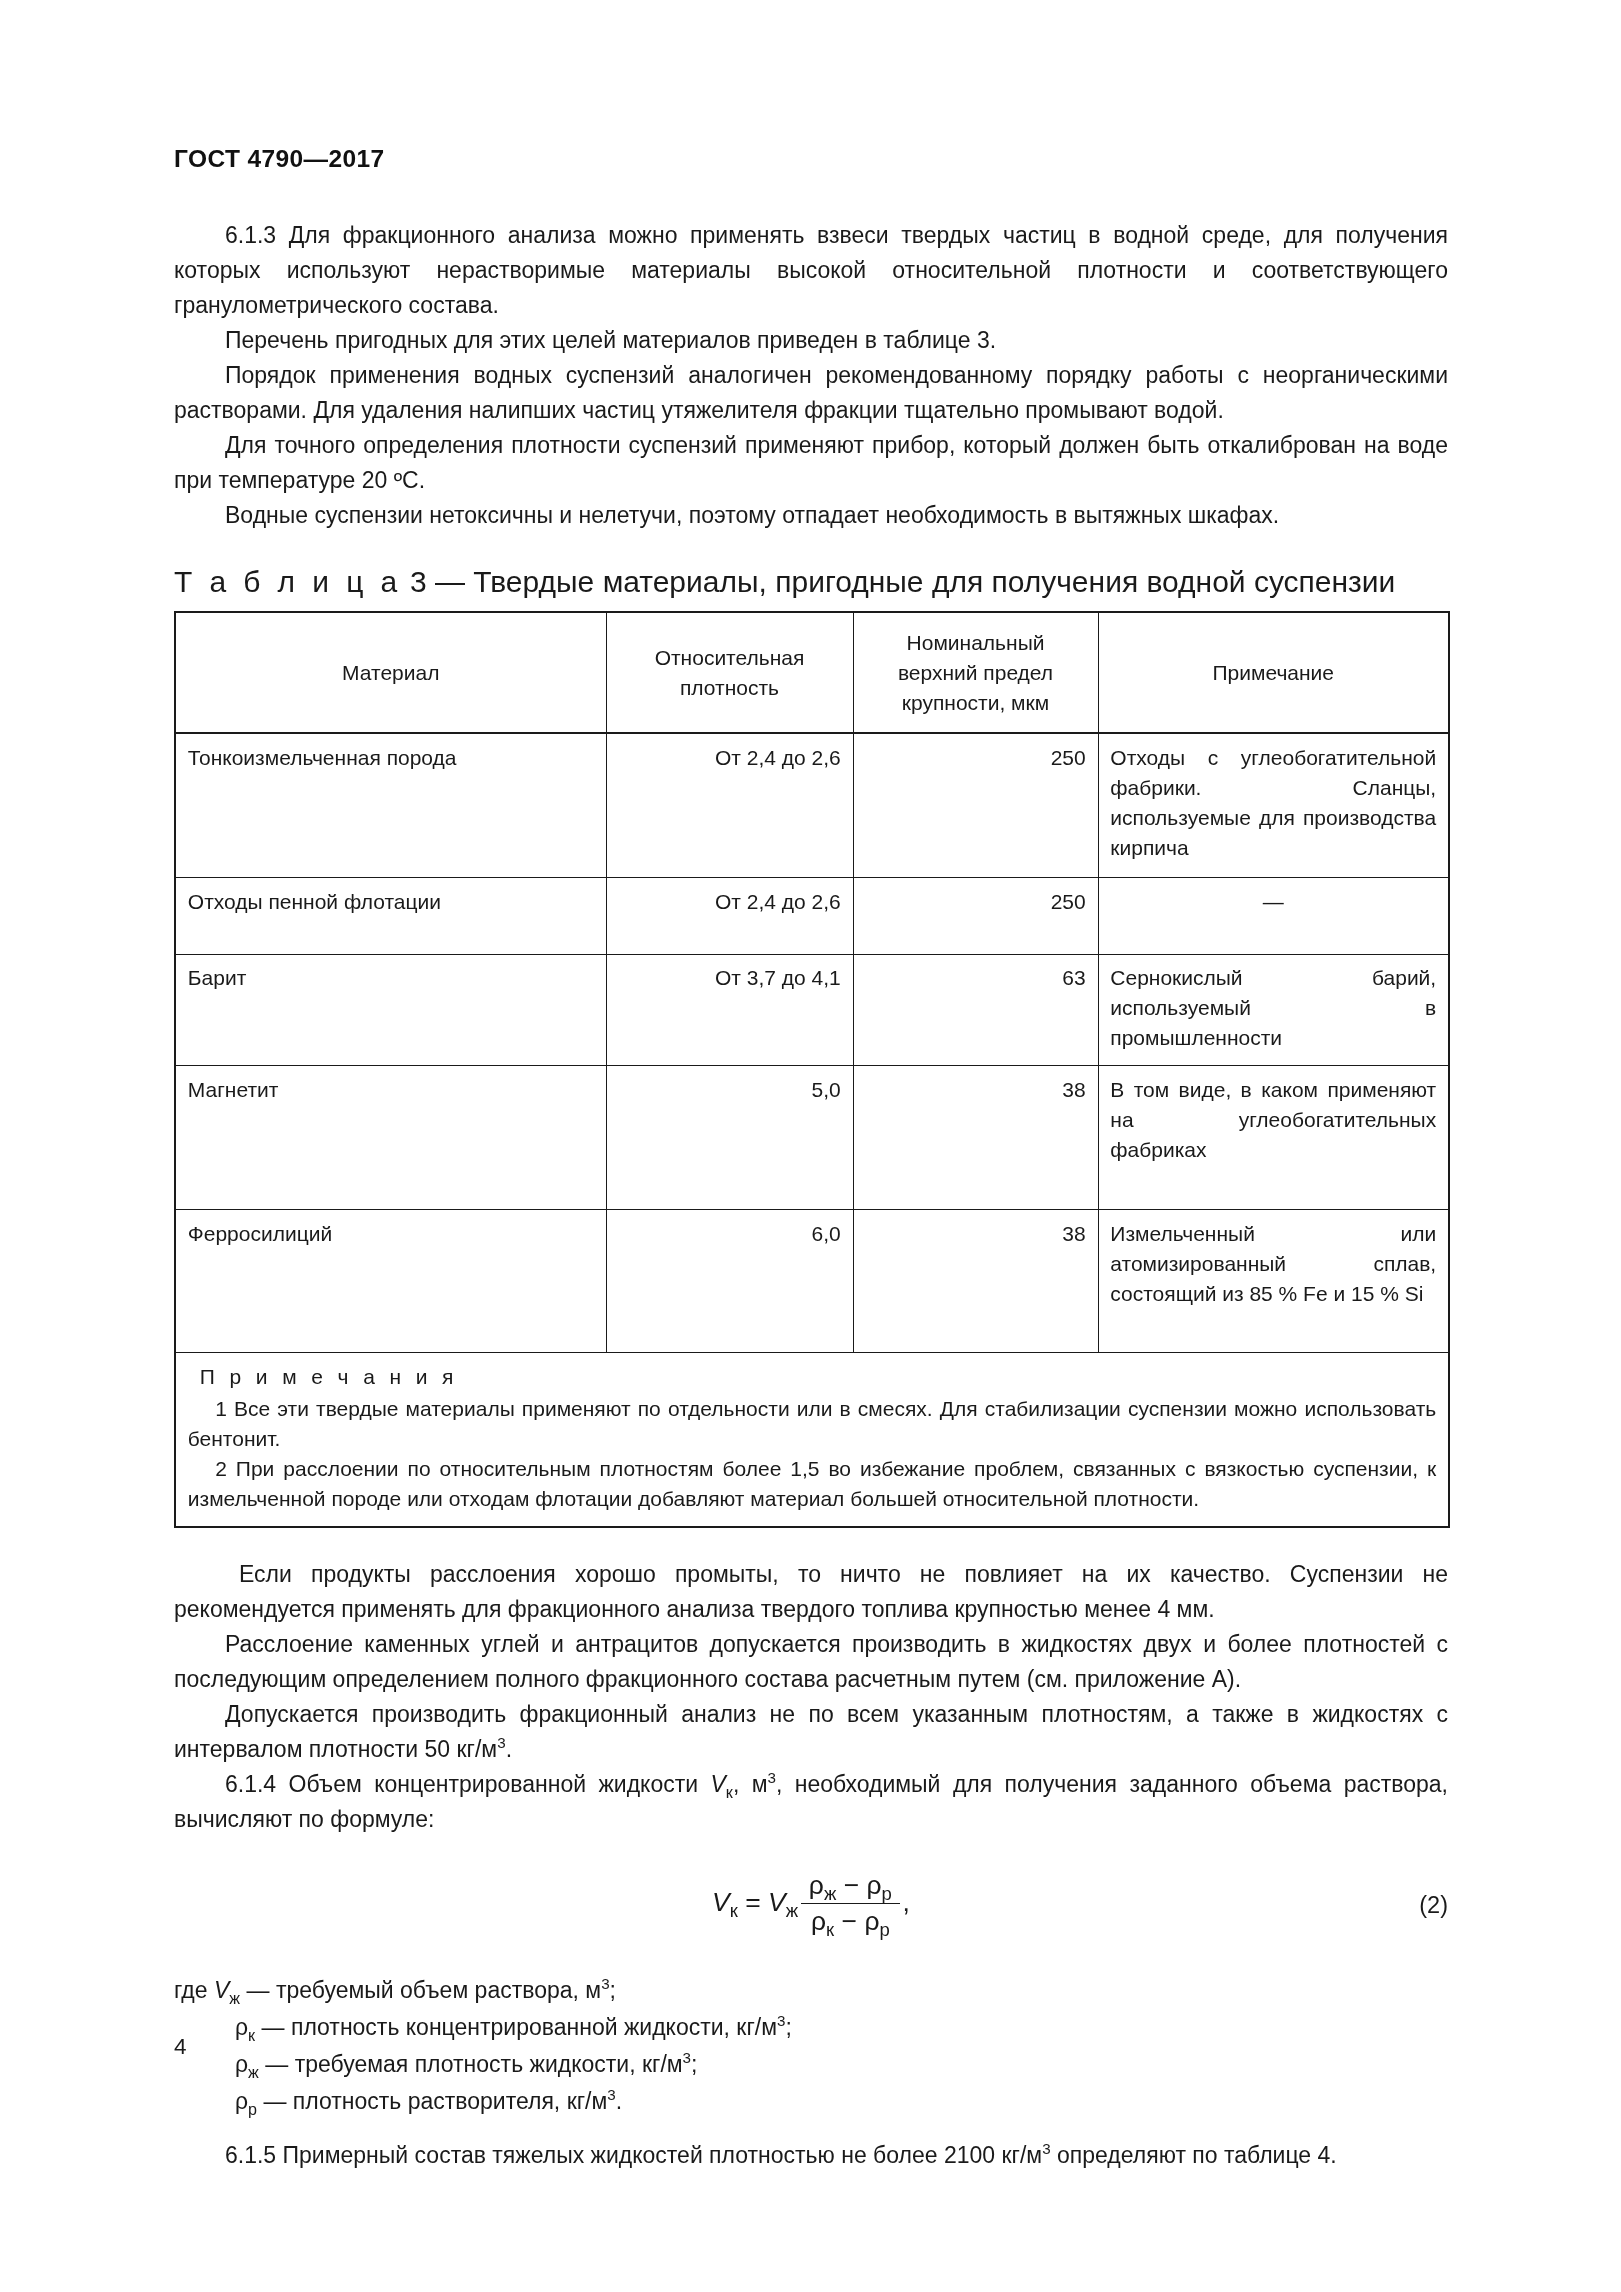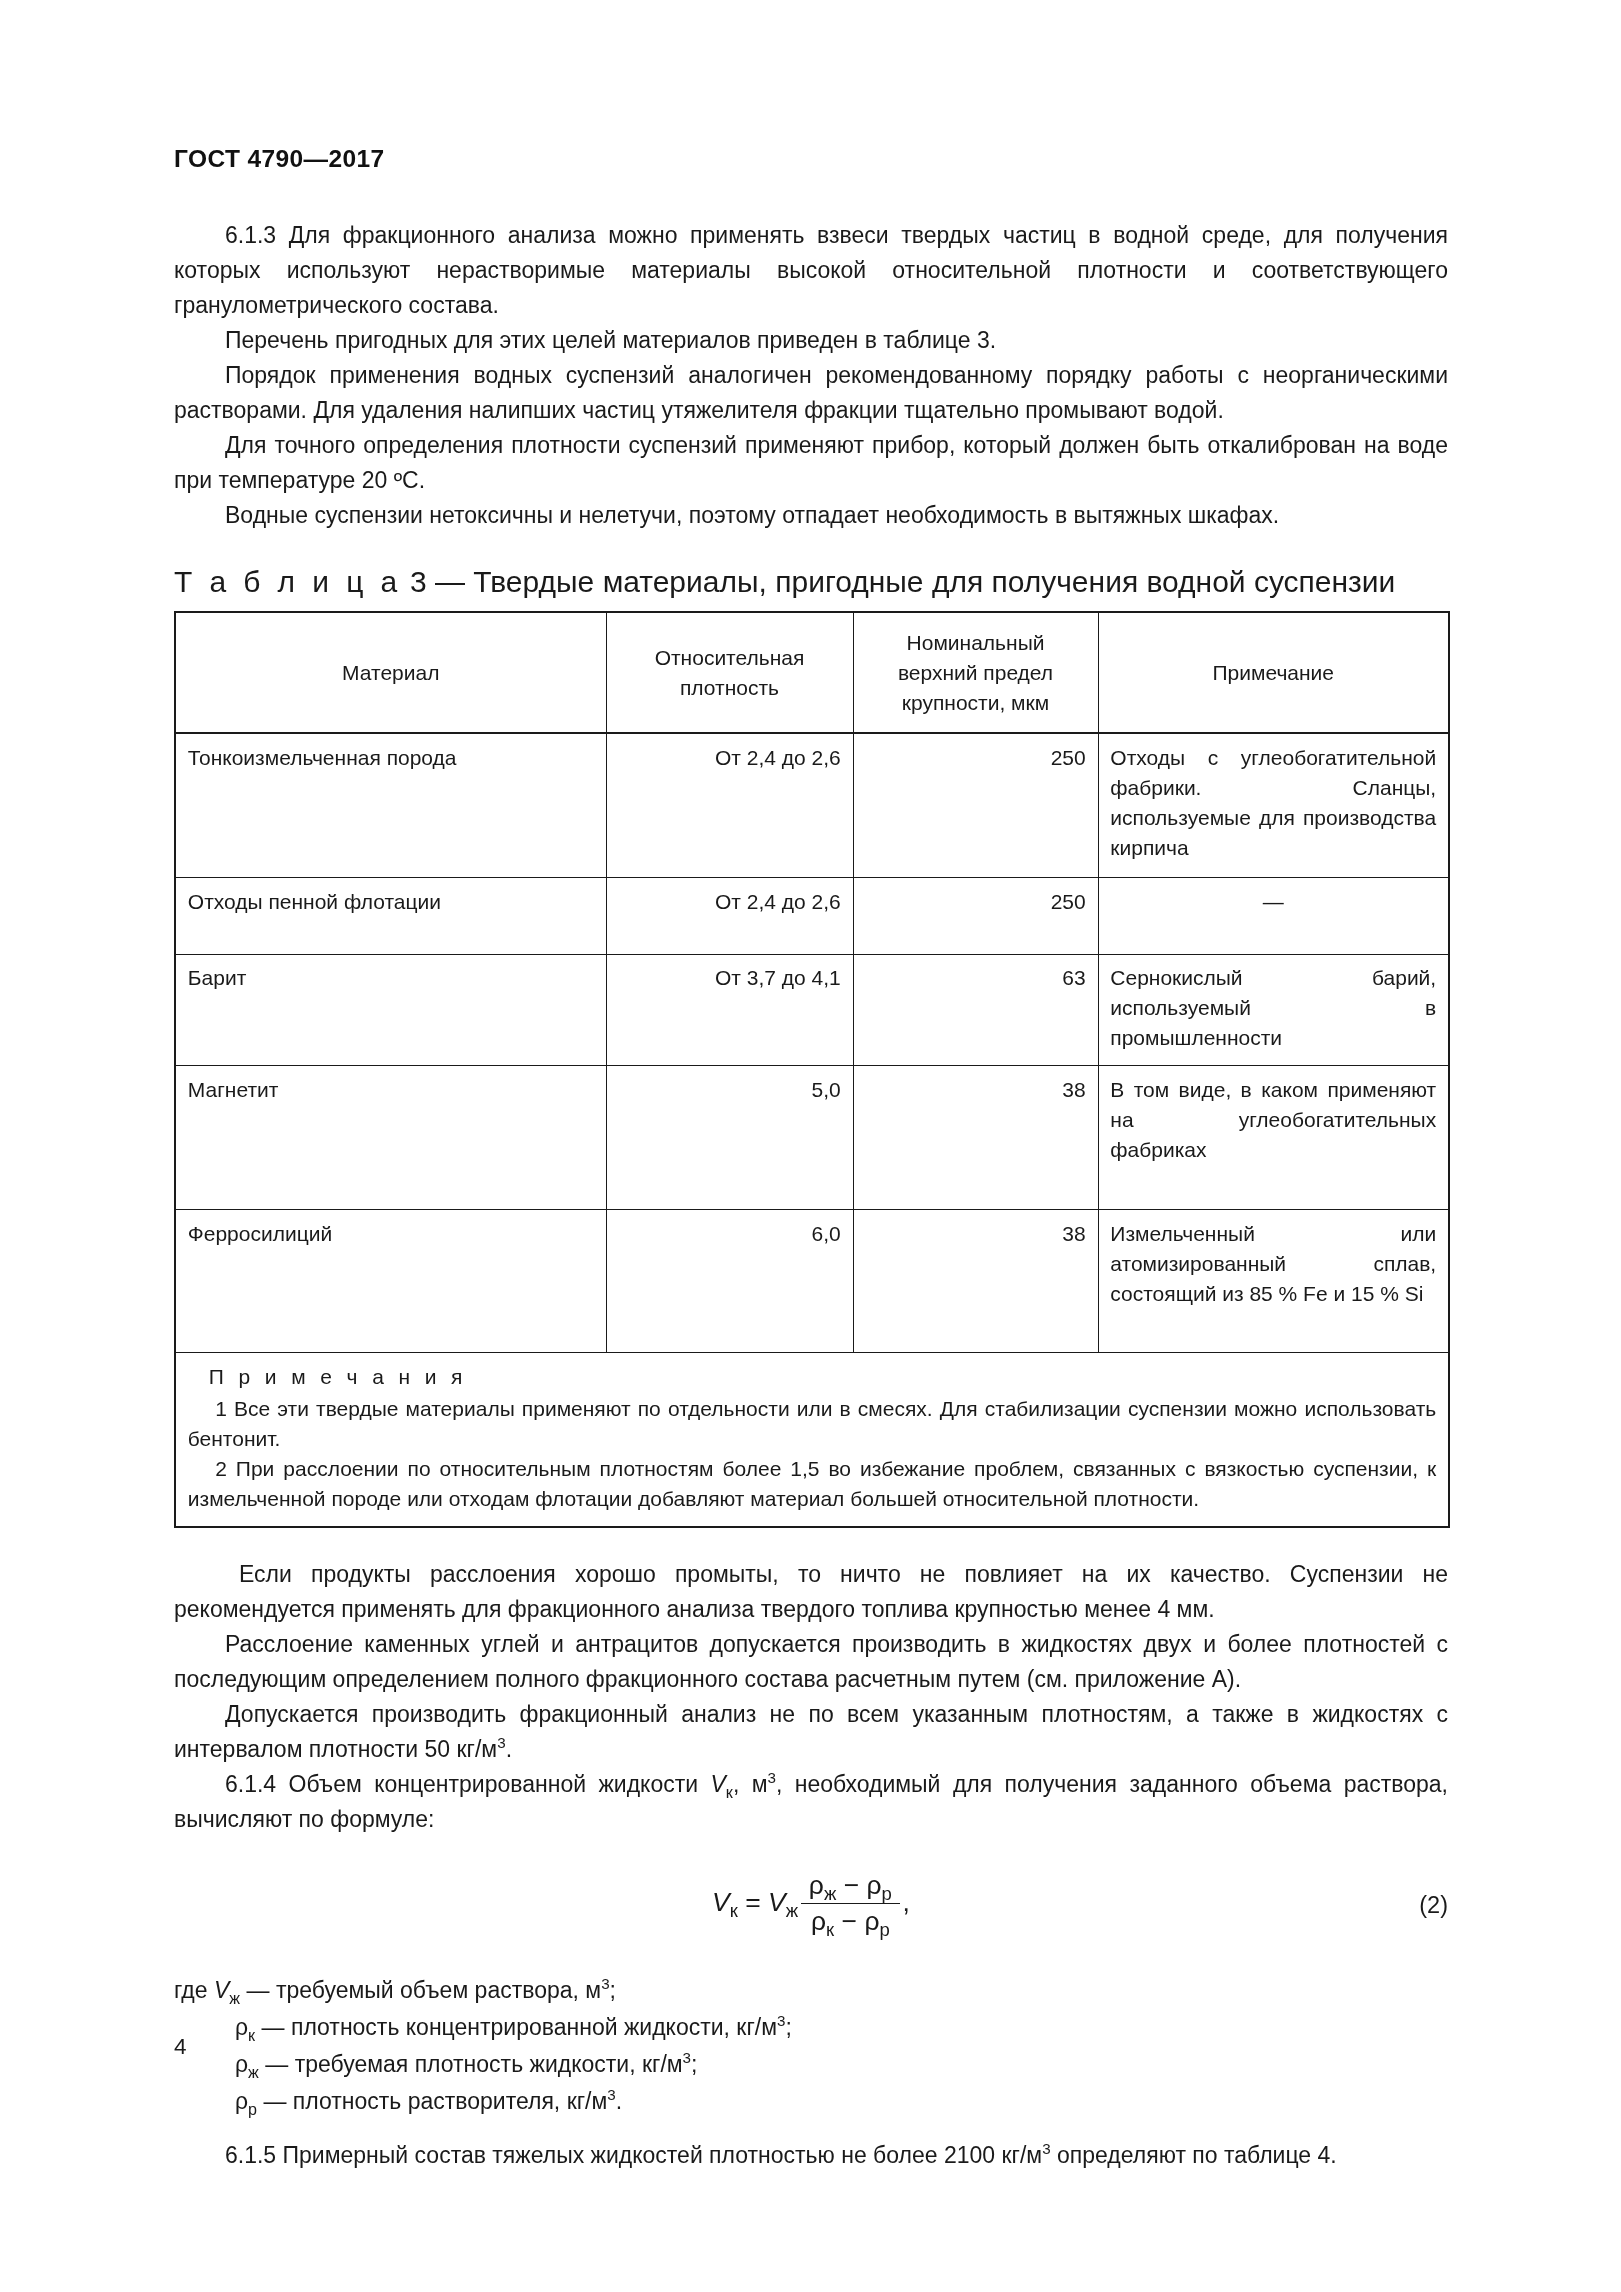--- a/index.html
+++ b/index.html
@@ -128,21 +128,21 @@
     text-align: justify;
     text-justify: inter-word;
     font-size: 21px;
     line-height: 32px;
     padding: 9.8px 13.7px 13.7px 13.7px;
     border-top-width: 2.5px;
   }
   .fn-title {
     letter-spacing: 4.4px;
     display: block;
-    margin-left: 21px;
+    margin-left: 12px;
     margin-bottom: 2px;
   }
   .fn-item {
     text-indent: 27.4px;
   }
 
   
   .formula-row {
     position: relative;
     margin-top: 25.5px;

